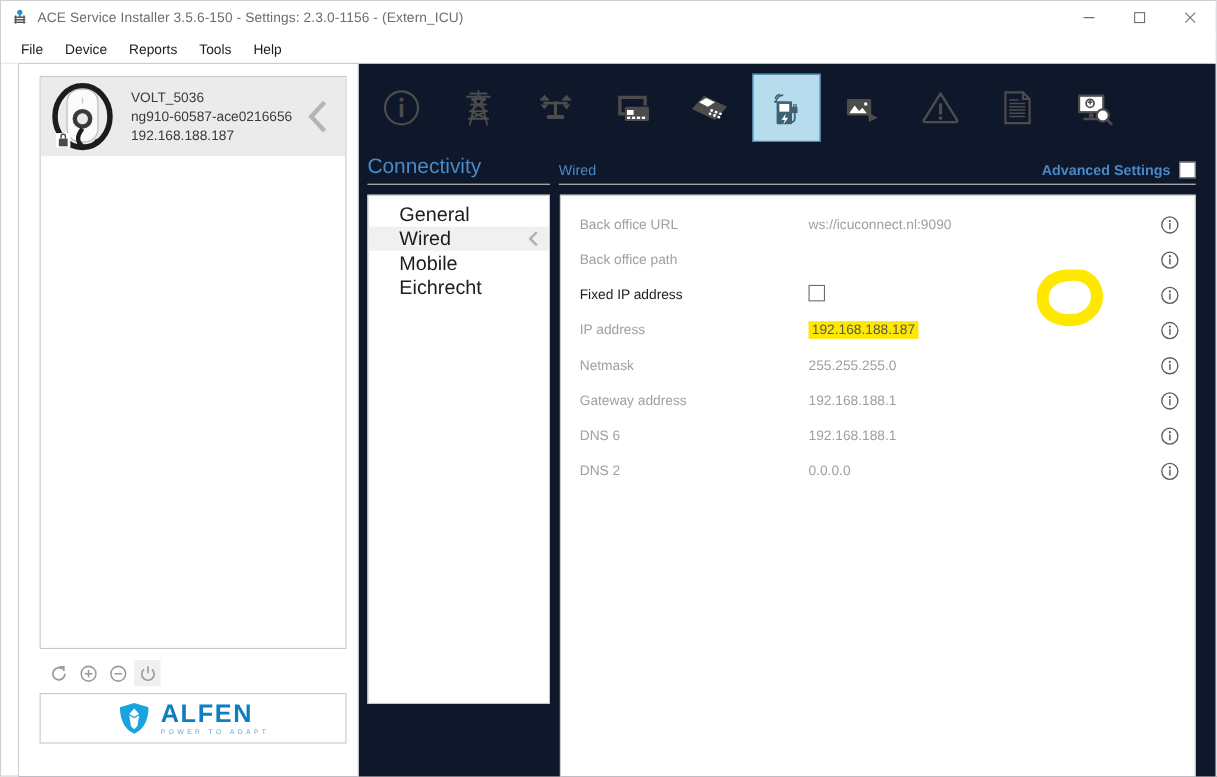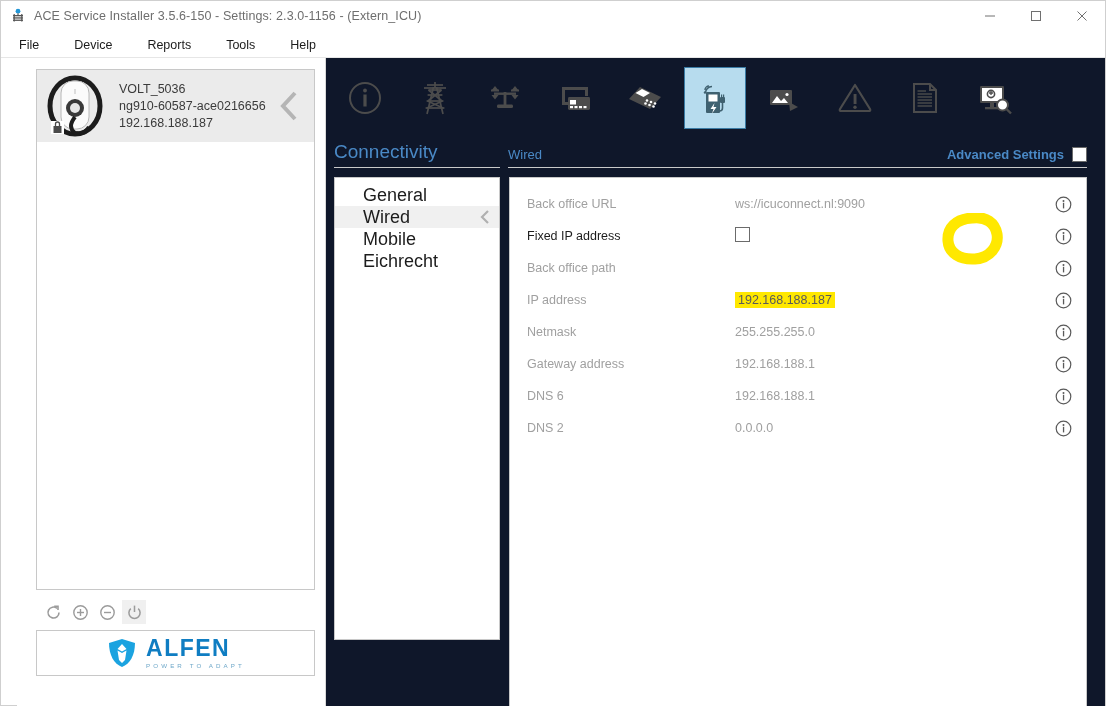--- a/index.html
+++ b/index.html
@@ -31,21 +31,21 @@
   .win-controls { margin-left: auto; display: flex; height: 31px; }
   .win-btn {
     width: 46px; height: 31px; display: flex; align-items: center; justify-content: center;
     color: #707070;
   }
 
   
   .menubar {
     height: 26px; min-height: 26px;
     display: flex; align-items: center;
-    padding-left: 8px; gap: 15px;
+    padding-left: 8px; gap: 0px;
     background: #ffffff;
     border-bottom: 1px solid #e6e6e6;
   }
   .menu-item {
     font-size: 12.5px; color: #1c1c1c; padding: 3px 10px;
   }
 
   
   .body { flex: 1; display: flex; background: #0f172a; position: relative; margin-left: 16px; }
 
@@ -460,51 +460,51 @@
             <div class="finfo">
               <svg width="17" height="17" viewBox="0 0 17 17">
                   <circle cx="8.5" cy="8.5" r="7.3" fill="none" stroke="#5a5a5a" stroke-width="1.2"></circle>
                   <circle cx="8.5" cy="4.9" r="1" fill="#5a5a5a"></circle>
                   <rect x="7.9" y="6.8" width="1.3" height="5.6" fill="#5a5a5a"></rect>
                 </svg>
             </div>
           </div>
 
           <div class="frow">
+            <div class="flabel">Back office path</div>
+            <div class="fvalue"></div>
+            <div class="finfo">
+              <svg width="17" height="17" viewBox="0 0 17 17">
+                  <circle cx="8.5" cy="8.5" r="7.3" fill="none" stroke="#5a5a5a" stroke-width="1.2"></circle>
+                  <circle cx="8.5" cy="4.9" r="1" fill="#5a5a5a"></circle>
+                  <rect x="7.9" y="6.8" width="1.3" height="5.6" fill="#5a5a5a"></rect>
+                </svg>
+            </div>
+          </div>
+
+          <div class="frow">
             <div class="flabel enabled">Fixed IP address</div>
             <div class="fvalue">
               <span class="cbox"></span>
               <div class="annot">
                 <svg width="62" height="52" viewBox="0 0 62 52">
                   <path d="M30 5 C44 3 53 10 55 21 C57 33 48 45 33 46 C18 47 7 40 6 28 C5 15 14 6 30 5 Z" fill="none" stroke="#ffe800" stroke-width="11" stroke-linecap="round" stroke-linejoin="round"></path>
                 </svg>
               </div>
             </div>
             <div class="finfo">
               <svg width="17" height="17" viewBox="0 0 17 17">
                   <circle cx="8.5" cy="8.5" r="7.3" fill="none" stroke="#5a5a5a" stroke-width="1.2"></circle>
                   <circle cx="8.5" cy="4.9" r="1" fill="#5a5a5a"></circle>
                   <rect x="7.9" y="6.8" width="1.3" height="5.6" fill="#5a5a5a"></rect>
                 </svg>
             </div>
           </div>
 
           <div class="frow">
-            <div class="flabel">Back office path</div>
-            <div class="fvalue"></div>
-            <div class="finfo">
-              <svg width="17" height="17" viewBox="0 0 17 17">
-                  <circle cx="8.5" cy="8.5" r="7.3" fill="none" stroke="#5a5a5a" stroke-width="1.2"></circle>
-                  <circle cx="8.5" cy="4.9" r="1" fill="#5a5a5a"></circle>
-                  <rect x="7.9" y="6.8" width="1.3" height="5.6" fill="#5a5a5a"></rect>
-                </svg>
-            </div>
-          </div>
-
-          <div class="frow">
             <div class="flabel">IP address</div>
             <div class="fvalue hl">
               <span class="hl-mark">192.168.188.187</span>
             </div>
             <div class="finfo">
               <svg width="17" height="17" viewBox="0 0 17 17">
                   <circle cx="8.5" cy="8.5" r="7.3" fill="none" stroke="#5a5a5a" stroke-width="1.2"></circle>
                   <circle cx="8.5" cy="4.9" r="1" fill="#5a5a5a"></circle>
                   <rect x="7.9" y="6.8" width="1.3" height="5.6" fill="#5a5a5a"></rect>
                 </svg>

